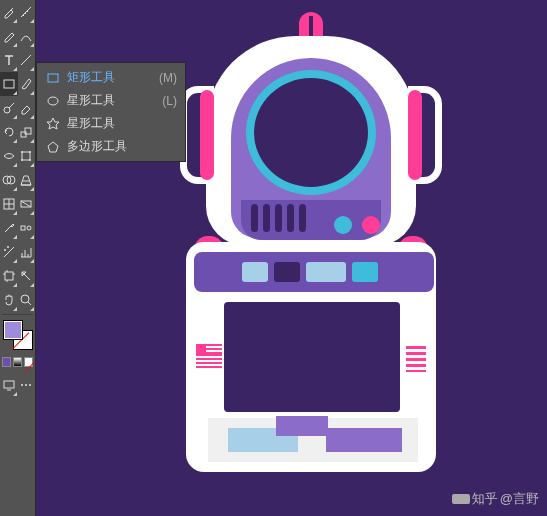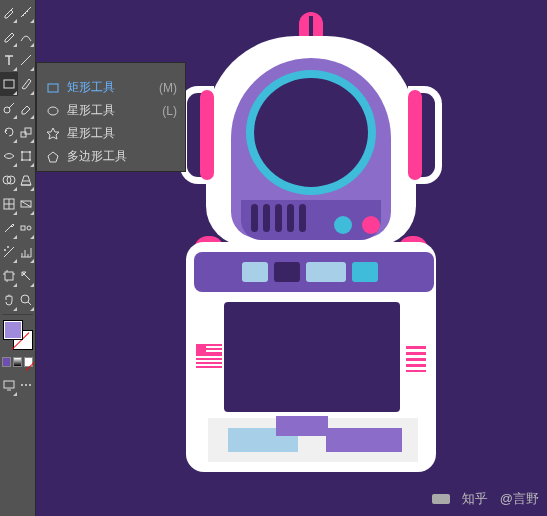--- a/index.html
+++ b/index.html
@@ -88,21 +88,21 @@
   z-index: 10;
 }
 .fly-item {
   display: flex;
   align-items: center;
   padding: 3px 8px;
   color: #ddd;
   cursor: pointer;
   gap: 6px;
 }
-.fly-item.active { color: #6cb5ff; margin-top: 10px; }
+.fly-item.active { color: #6cb5ff; }
 .fly-item .fi-icon { width: 16px; display: flex; align-items: center; justify-content: center; }
 .fly-item .fi-label { flex: 1; }
 .fly-item .fi-short { color: #aaa; }
 .canvas {
   position: absolute;
   left: 36px; top: 0;
   width: 511px; height: 516px;
   background: #3a2464;
 }
 .astro {
@@ -242,21 +242,21 @@
 .bp1 { position: absolute; left: 82px; top: 420px; width: 70px; height: 24px; background: #a7d0e8; }
 .bp2 { position: absolute; left: 130px; top: 408px; width: 52px; height: 20px; background: #8b6cc9; }
 .bp3 { position: absolute; left: 180px; top: 420px; width: 76px; height: 24px; background: #8b6cc9; }
 .watermark {
   position: absolute;
   right: 8px; bottom: 8px;
   color: #bbb;
   font-size: 13px;
   display: flex;
   align-items: center;
-  gap: 12px;
+  gap: 2px;
 }
 .wm-logo {
   width: 18px; height: 10px;
   background: #aaa;
   border-radius: 2px;
 }
 </style>
 </head>
 <body>
 

